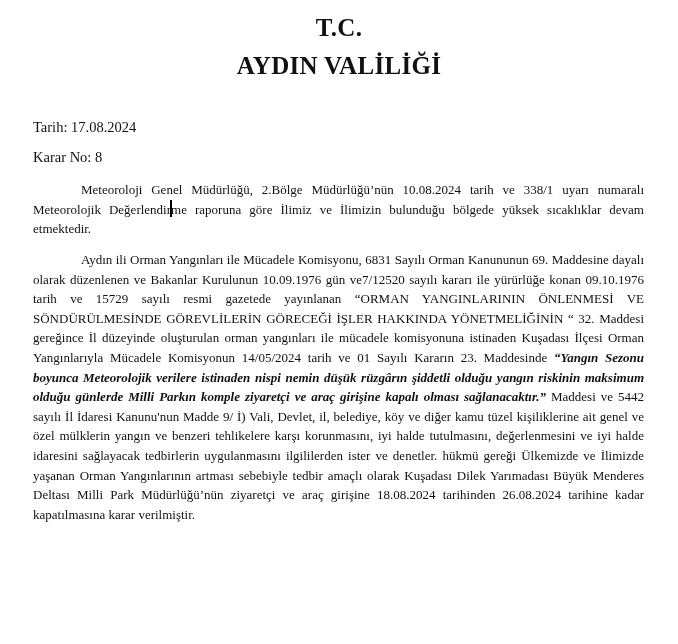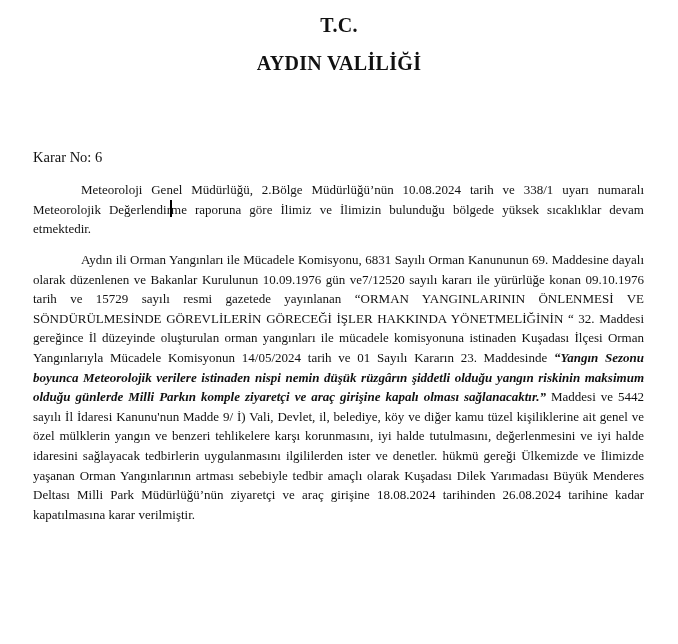--- a/index.html
+++ b/index.html
@@ -4,21 +4,21 @@
   <style>
     html, body { margin: 0; padding: 0; background: #ffffff; }
     body {
       width: 678px; height: 644px; overflow: hidden; position: relative;
       font-family: "Liberation Serif", "DejaVu Serif", serif;
       color: #111111;
     }
     .page { position: absolute; left: 0; top: 0; width: 678px; height: 644px; background:#fff; }
     .hdr {
       position: absolute; left: 0; width: 678px; text-align: center;
-      font-weight: bold; font-size: 20px; letter-spacing: 0.3px;
+      font-weight: bold; font-size: 25px; letter-spacing: 0.3px;
     }
     .hdr.tc { top: 14px; }
     .hdr.gov { top: 52px; }
     .meta { position: absolute; left: 33px; font-size: 14.5px; }
     .meta.date { top: 119px; }
     .meta.karar { top: 149px; }
     .body {
       position: absolute; left: 33px; width: 611px;
       font-size: 13px; line-height: 19.6px; text-align: justify;
     }
@@ -32,21 +32,22 @@
       vertical-align: -3px; margin: 0 -0.75px;
     }
   </style>
 </head>
 <body>
 
 <div class="page">
   <div class="hdr tc">T.C.</div>
   <div class="hdr gov">AYDIN VALİLİĞİ</div>
 
-  <div class="meta karar">Karar No: 6</div>
+  <div class="meta date">Tarih: 17.08.2024</div>
+  <div class="meta karar">Karar No: 8</div>
 
   <div class="body p1">
     <p><span>Meteoroloji Genel Müdürlüğü, 2.Bölge Müdürlüğü’nün 10.08.2024 tarih ve 338/1 uyarı numaralı Meteorolojik Değerlendir</span><span class="caret"></span><span>me raporuna göre İlimiz ve İlimizin bulunduğu bölgede yüksek sıcaklıklar  devam etmektedir.</span></p>
   </div>
 
   <div class="body p2">
     <p><span>Aydın ili Orman Yangınları ile Mücadele Komisyonu, 6831 Sayılı Orman Kanununun 69. Maddesine dayalı olarak düzenlenen ve Bakanlar Kurulunun 10.09.1976 gün ve7/12520 sayılı kararı ile yürürlüğe konan 09.10.1976 tarih ve 15729 sayılı resmi gazetede yayınlanan “ORMAN YANGINLARININ ÖNLENMESİ VE SÖNDÜRÜLMESİNDE GÖREVLİLERİN GÖRECEĞİ İŞLER HAKKINDA YÖNETMELİĞİNİN “ 32. Maddesi gereğince İl düzeyinde oluşturulan orman yangınları ile mücadele komisyonuna istinaden Kuşadası İlçesi Orman Yangınlarıyla Mücadele Komisyonun  14/05/2024 tarih ve 01 Sayılı Kararın 23. Maddesinde </span><span class="bi">“Yangın Sezonu boyunca Meteorolojik verilere istinaden nispi nemin düşük rüzgârın şiddetli olduğu yangın riskinin maksimum olduğu günlerde Milli Parkın komple ziyaretçi ve araç girişine kapalı olması sağlanacaktır.”</span><span> Maddesi ve 5442 sayılı İl İdaresi Kanunu'nun Madde 9/ İ) </span><span class="it">Vali, Devlet, il, belediye, köy ve diğer kamu tüzel kişiliklerine ait genel ve özel mülklerin yangın ve benzeri tehlikelere karşı korunmasını, iyi halde tutulmasını, değerlenmesini ve iyi halde idaresini sağlayacak tedbirlerin uygulanmasını ilgililerden ister ve denetler</span><span>. hükmü gereği Ülkemizde ve İlimizde yaşanan Orman Yangınlarının artması sebebiyle tedbir amaçlı olarak Kuşadası Dilek Yarımadası Büyük Menderes Deltası Milli Park Müdürlüğü’nün ziyaretçi ve araç girişine 18.08.2024 tarihinden 26.08.2024 tarihine kadar kapatılmasına karar verilmiştir.</span></p>
   </div>
 </div>
 

